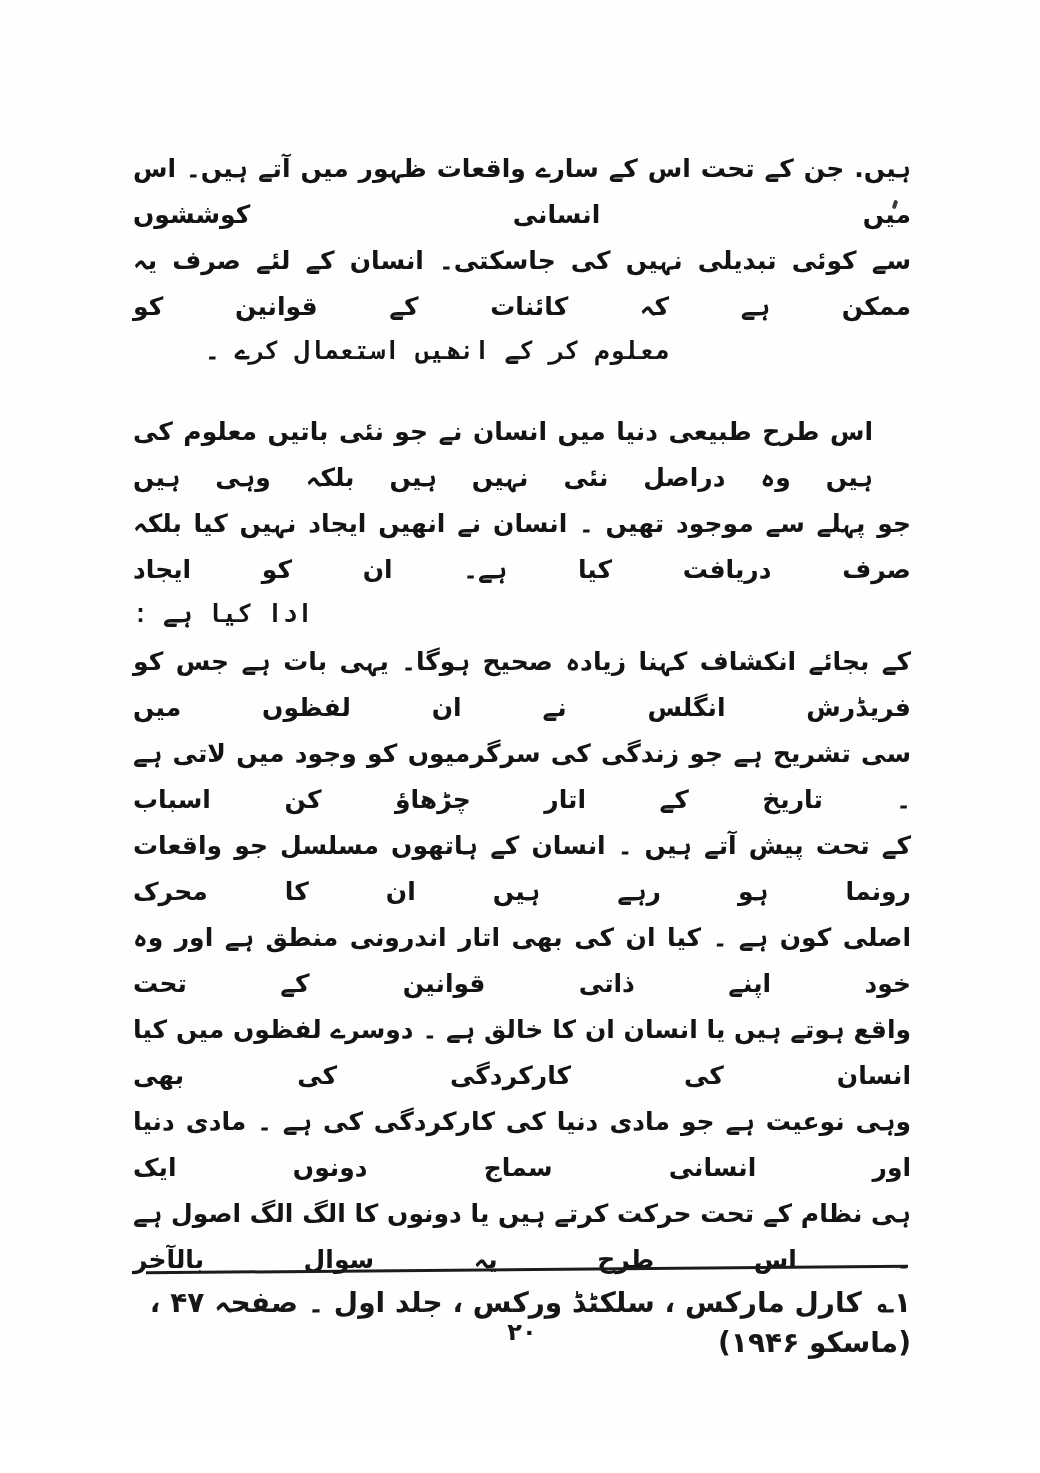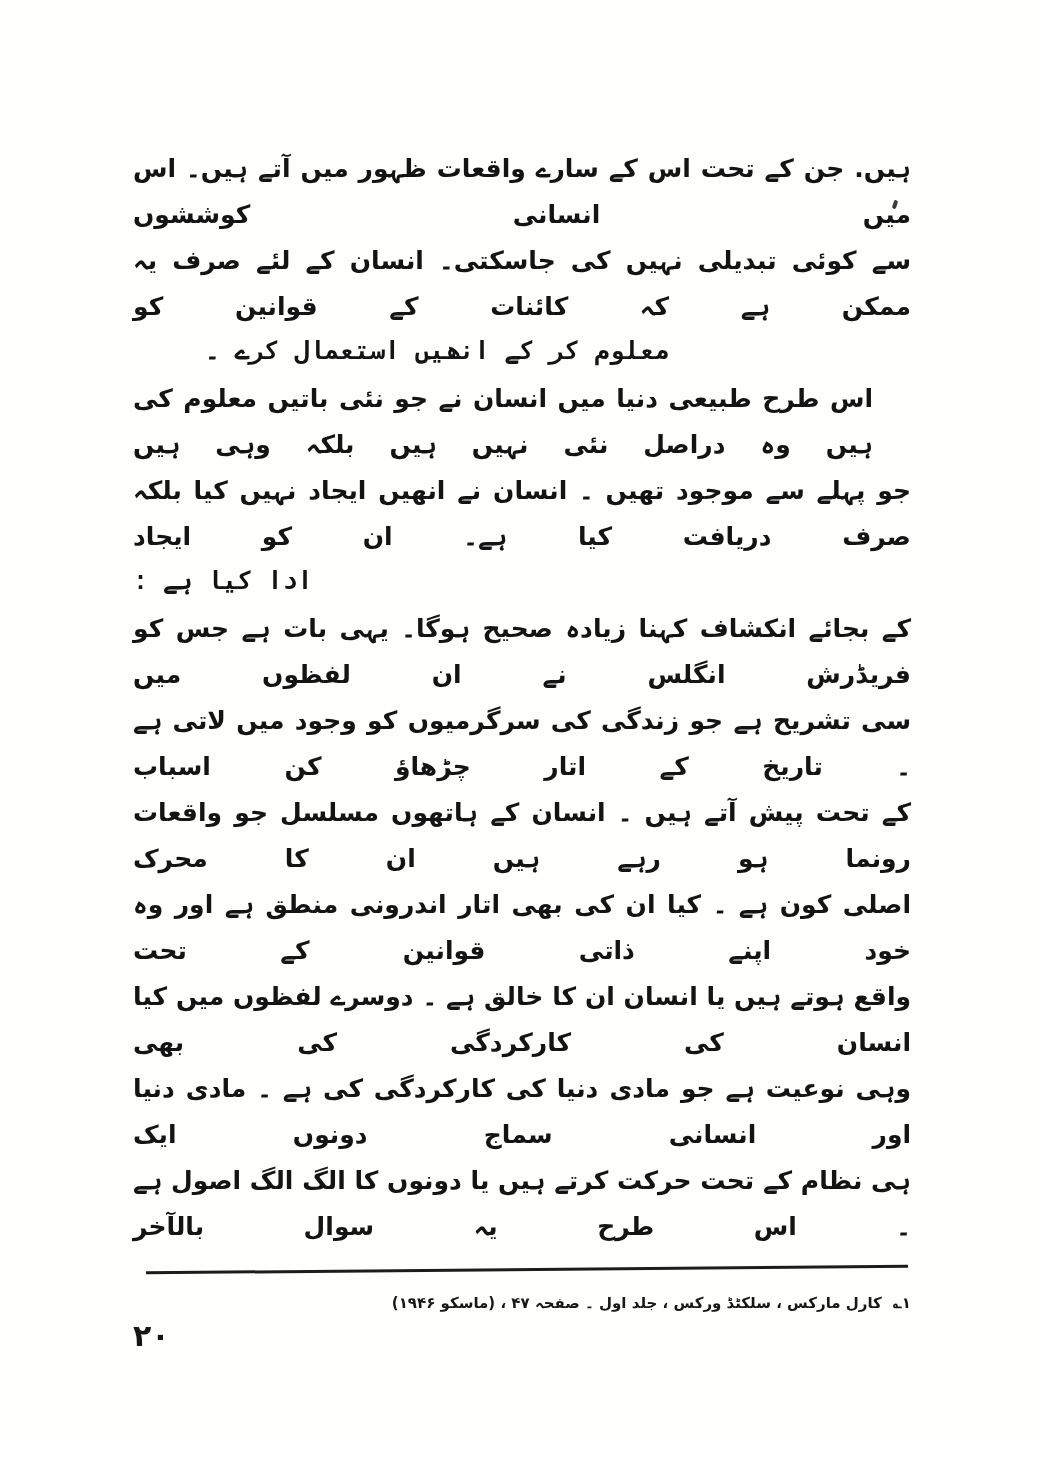--- a/index.html
+++ b/index.html
@@ -33,52 +33,52 @@
     min-height: 46px;
   }
   
   .line.flush {
     text-align: center;
     text-align-last: left;
     font-family: Liberation Mono, monospace;
   }
   .line.pad-left { padding-left: 72px; }
   
-  .line.indent { padding-right: 38px; }
+  .line.indent { padding-right: 38px; margin-top: 33px; }
   .quote { margin: 12px 0 12px 0; }
   .quote.q1 { margin-left: 124px; }
   .footnote-rule {
     position: absolute;
     top: 1268px;
     left: 146px;
     width: 762px;
     height: 3px;
     background: #1c1c1c;
     transform: rotate(-0.5deg);
   }
   .footnote {
     position: absolute;
     top: 1283px;
     left: 133px;
     width: 778px;
     direction: rtl;
     text-align: right;
-    font-size: 15px;
+    font-size: 28px;
     font-weight: 600;
     line-height: 40px;
     color: #171717;
   }
   .footnote .fn-marker { margin-left: 6px; }
   .page-number {
     position: absolute;
     top: 1318px;
     left: 133px;
     width: 778px;
-    text-align: left;
-    font-size: 30px;
+    text-align: center;
+    font-size: 24px;
     font-weight: 700;
     color: #161616;
   }
   .ink-speck {
     position: absolute;
     top: 200px;
     left: 893px;
     width: 4px;
     height: 9px;
     background: #3a3a3a;

